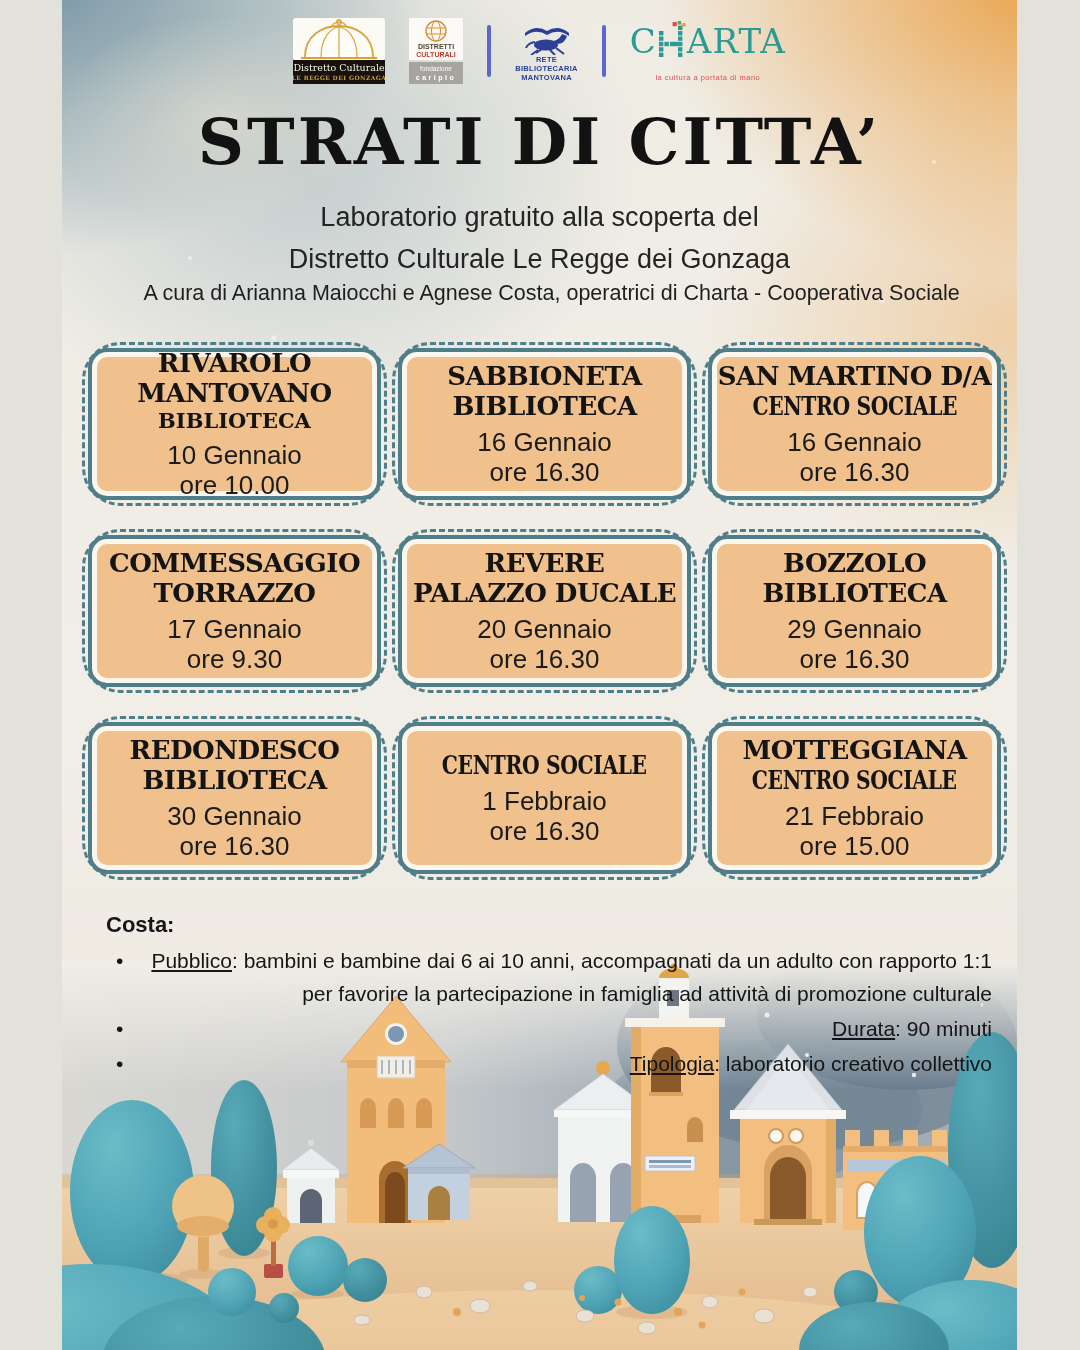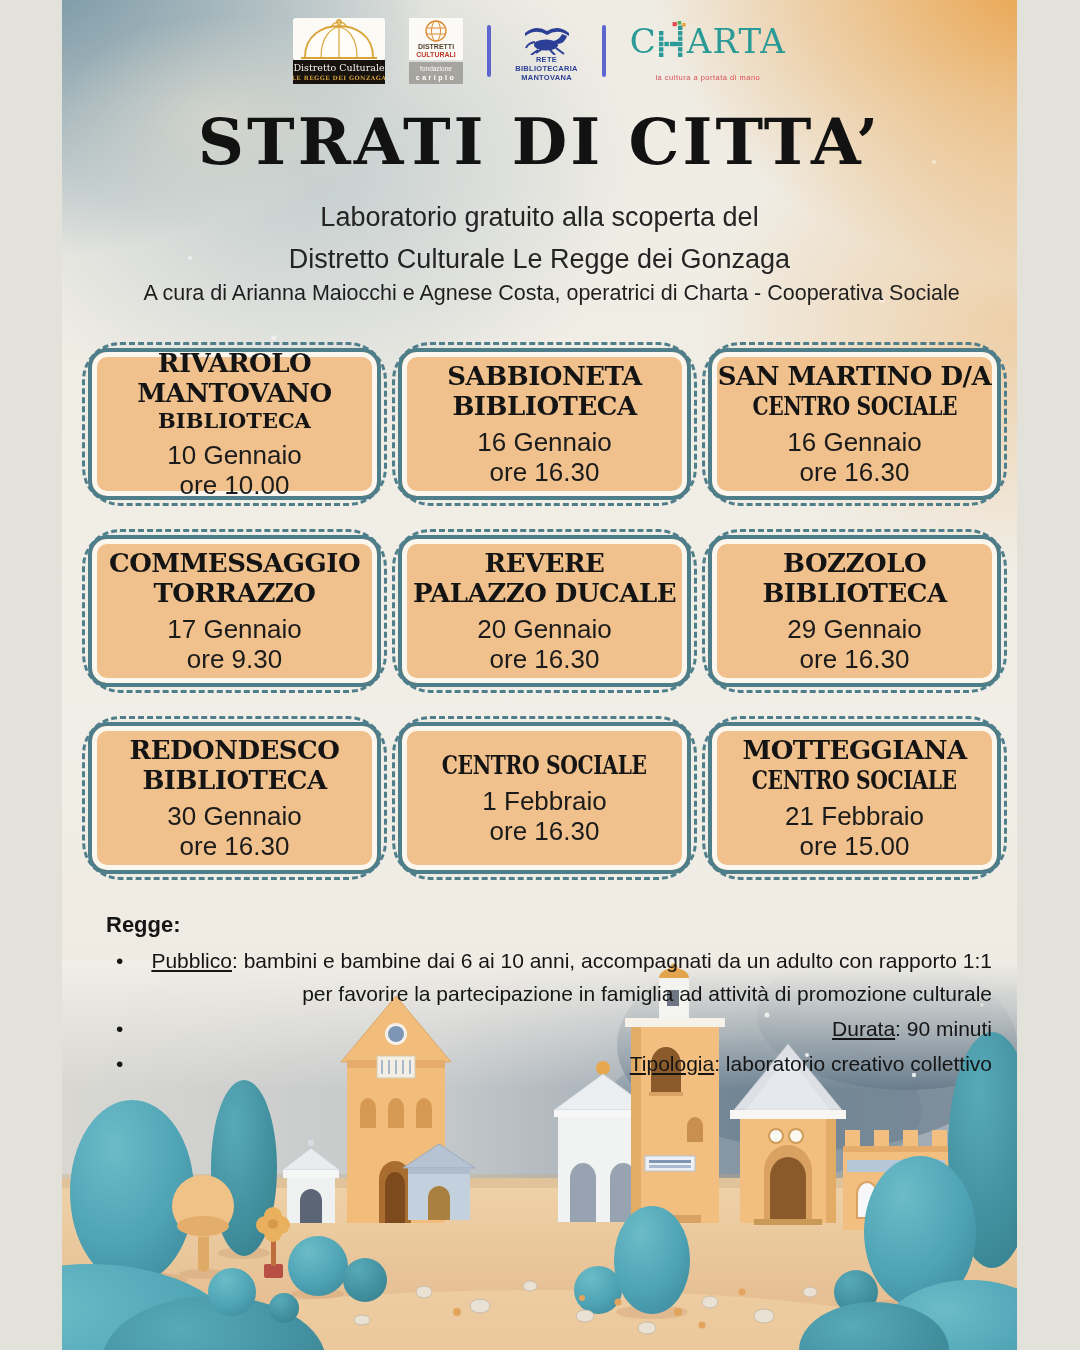--- a/index.html
+++ b/index.html
@@ -217,21 +217,21 @@
     <div class="vlines">
             <div class="vline vname">MOTTEGGIANA</div>
             <div class="vline vname cond">CENTRO SOCIALE</div>
           </div>
     <div class="edate">21 Febbraio</div>
     <div class="etime">ore 15.00</div>
   </div>
       </div>
 
     <div class="info">
-      <div class="info-title">Regge:</div>
+      <div class="info-title">Costa:</div>
       <ul id="bullets">
           <li><span class="ulab">Pubblico</span>: bambini e bambine dai 6 ai 10 anni, accompagnati da un adulto con rapporto 1:1 per favorire la partecipazione in famiglia ad attività di promozione culturale</li>
           <li><span class="ulab">Durata</span>: 90 minuti</li>
           <li><span class="ulab">Tipologia</span>: laboratorio creativo collettivo</li>
         </ul>
     </div>
 
     <svg class="illus" viewBox="0 0 955 390">
       <defs>
         <linearGradient id="skyg" x1="0" y1="0" x2="1" y2="0">

